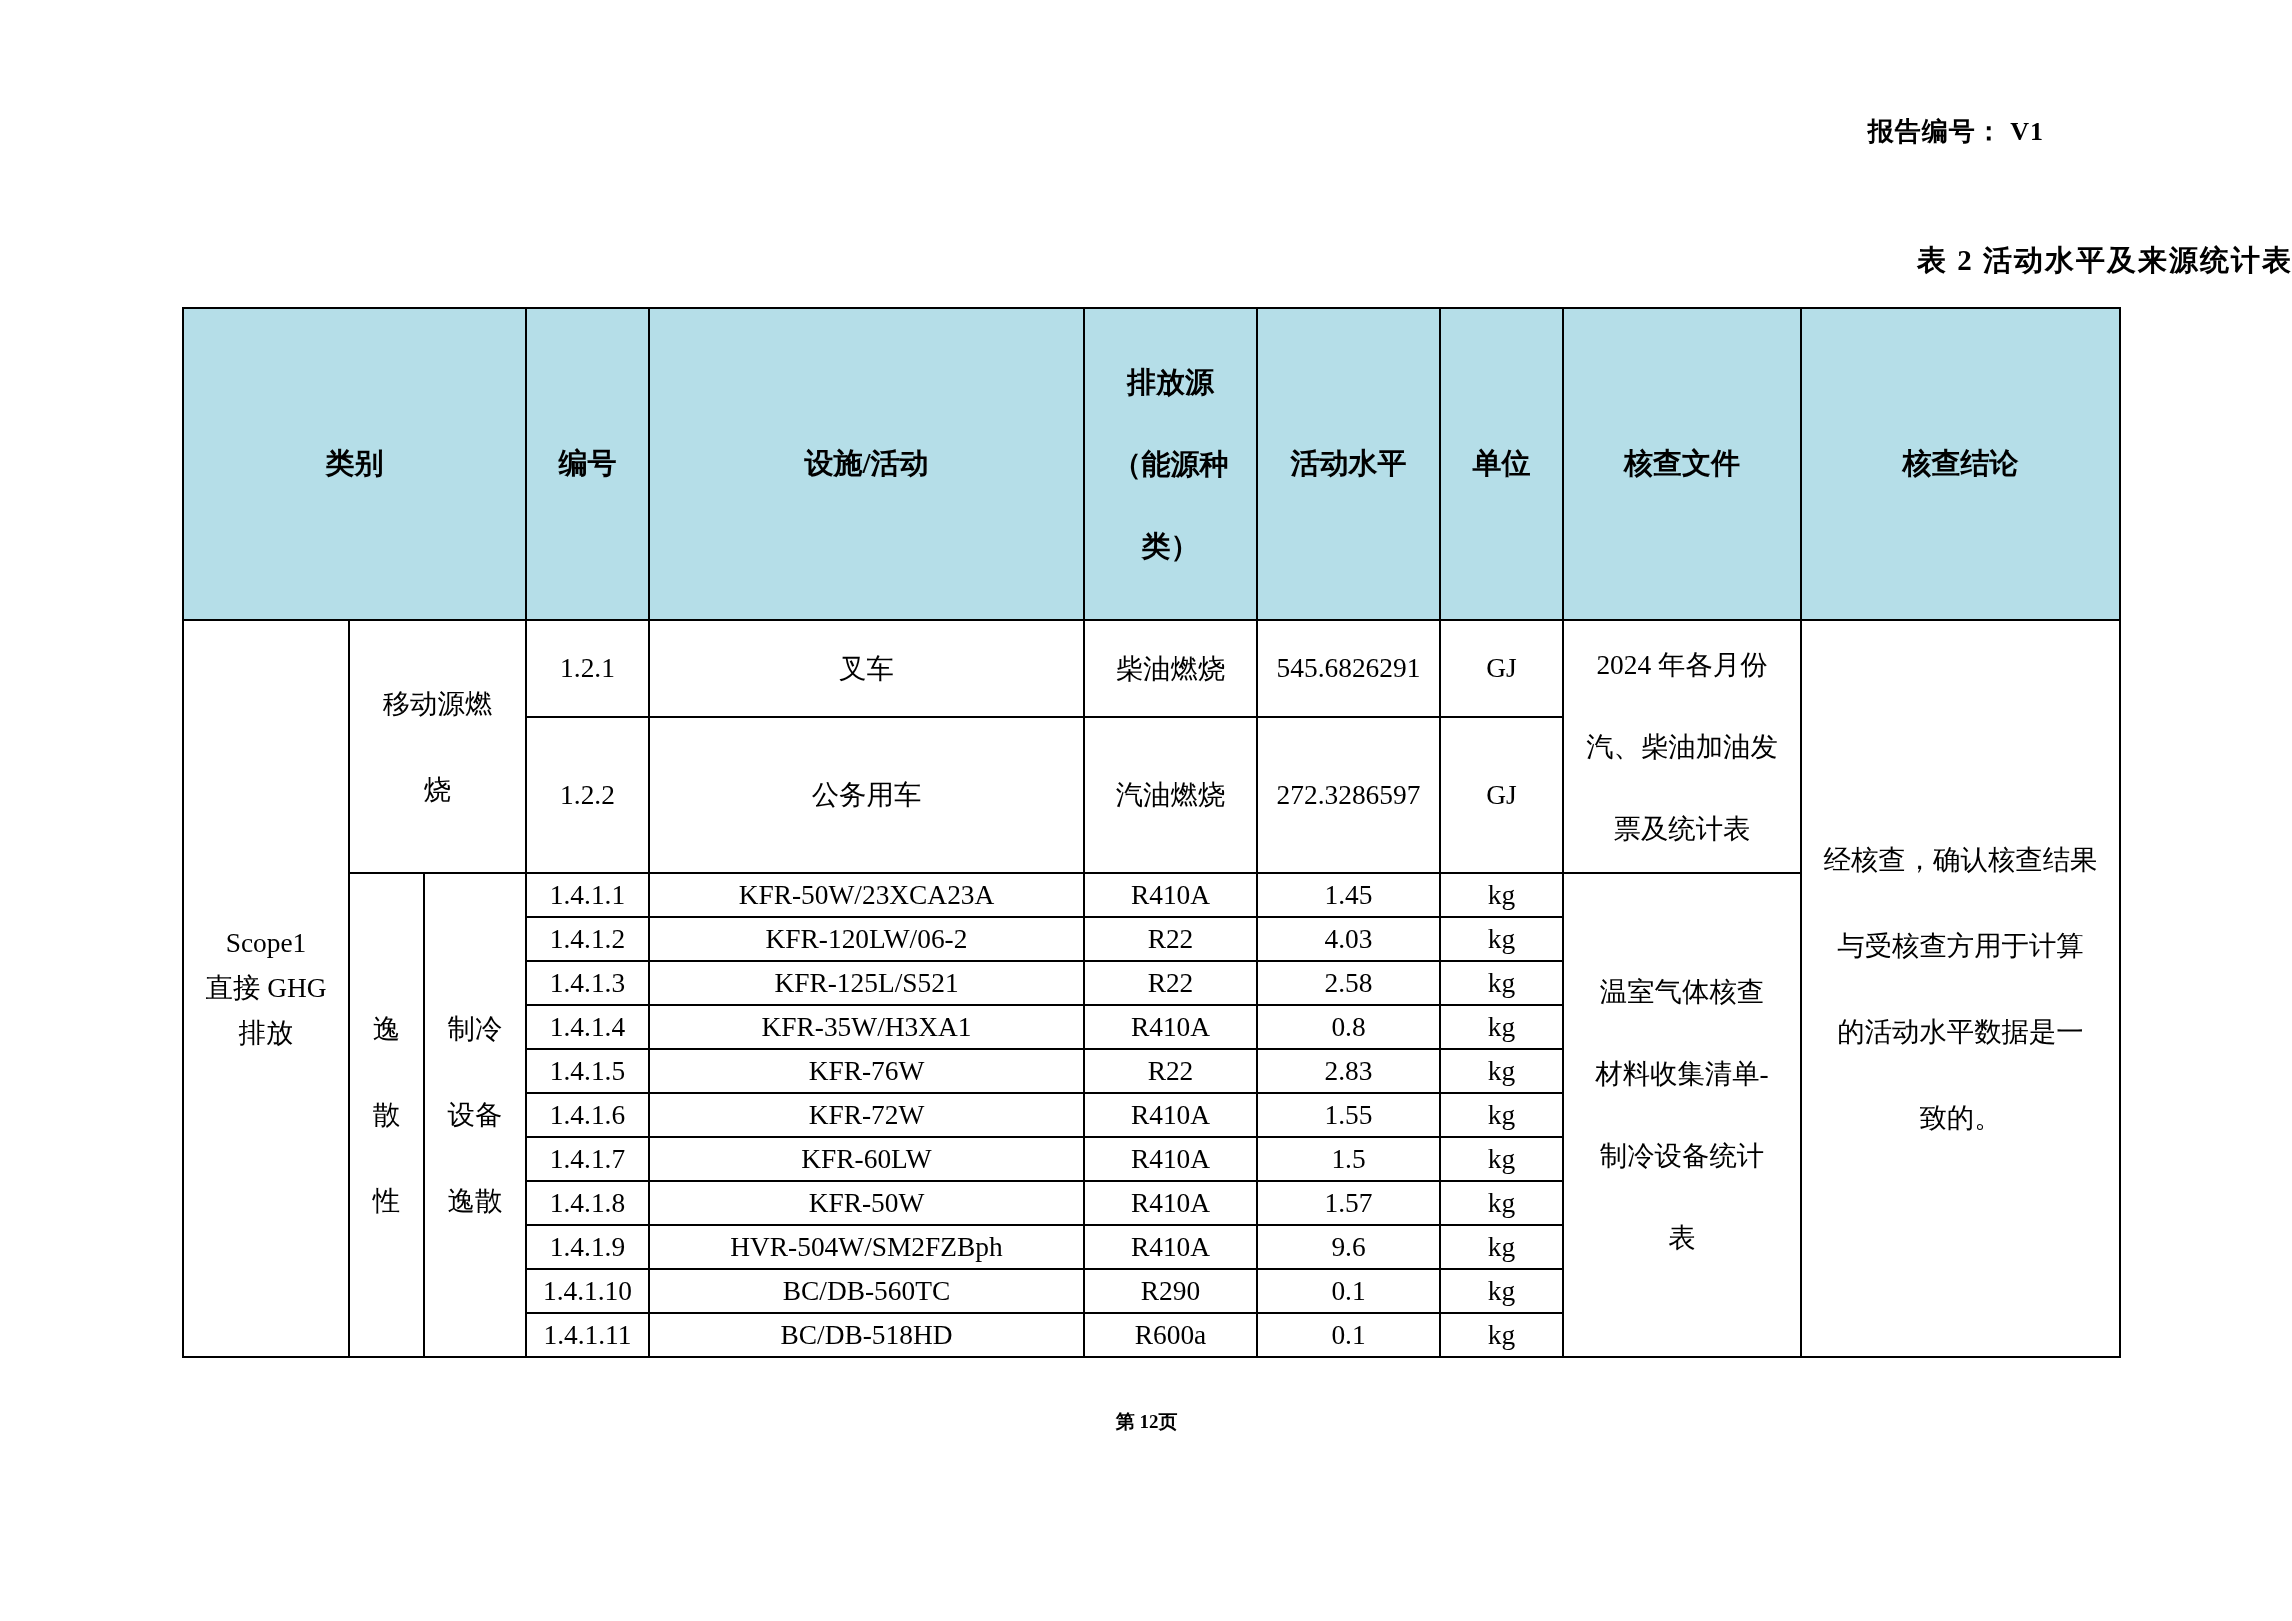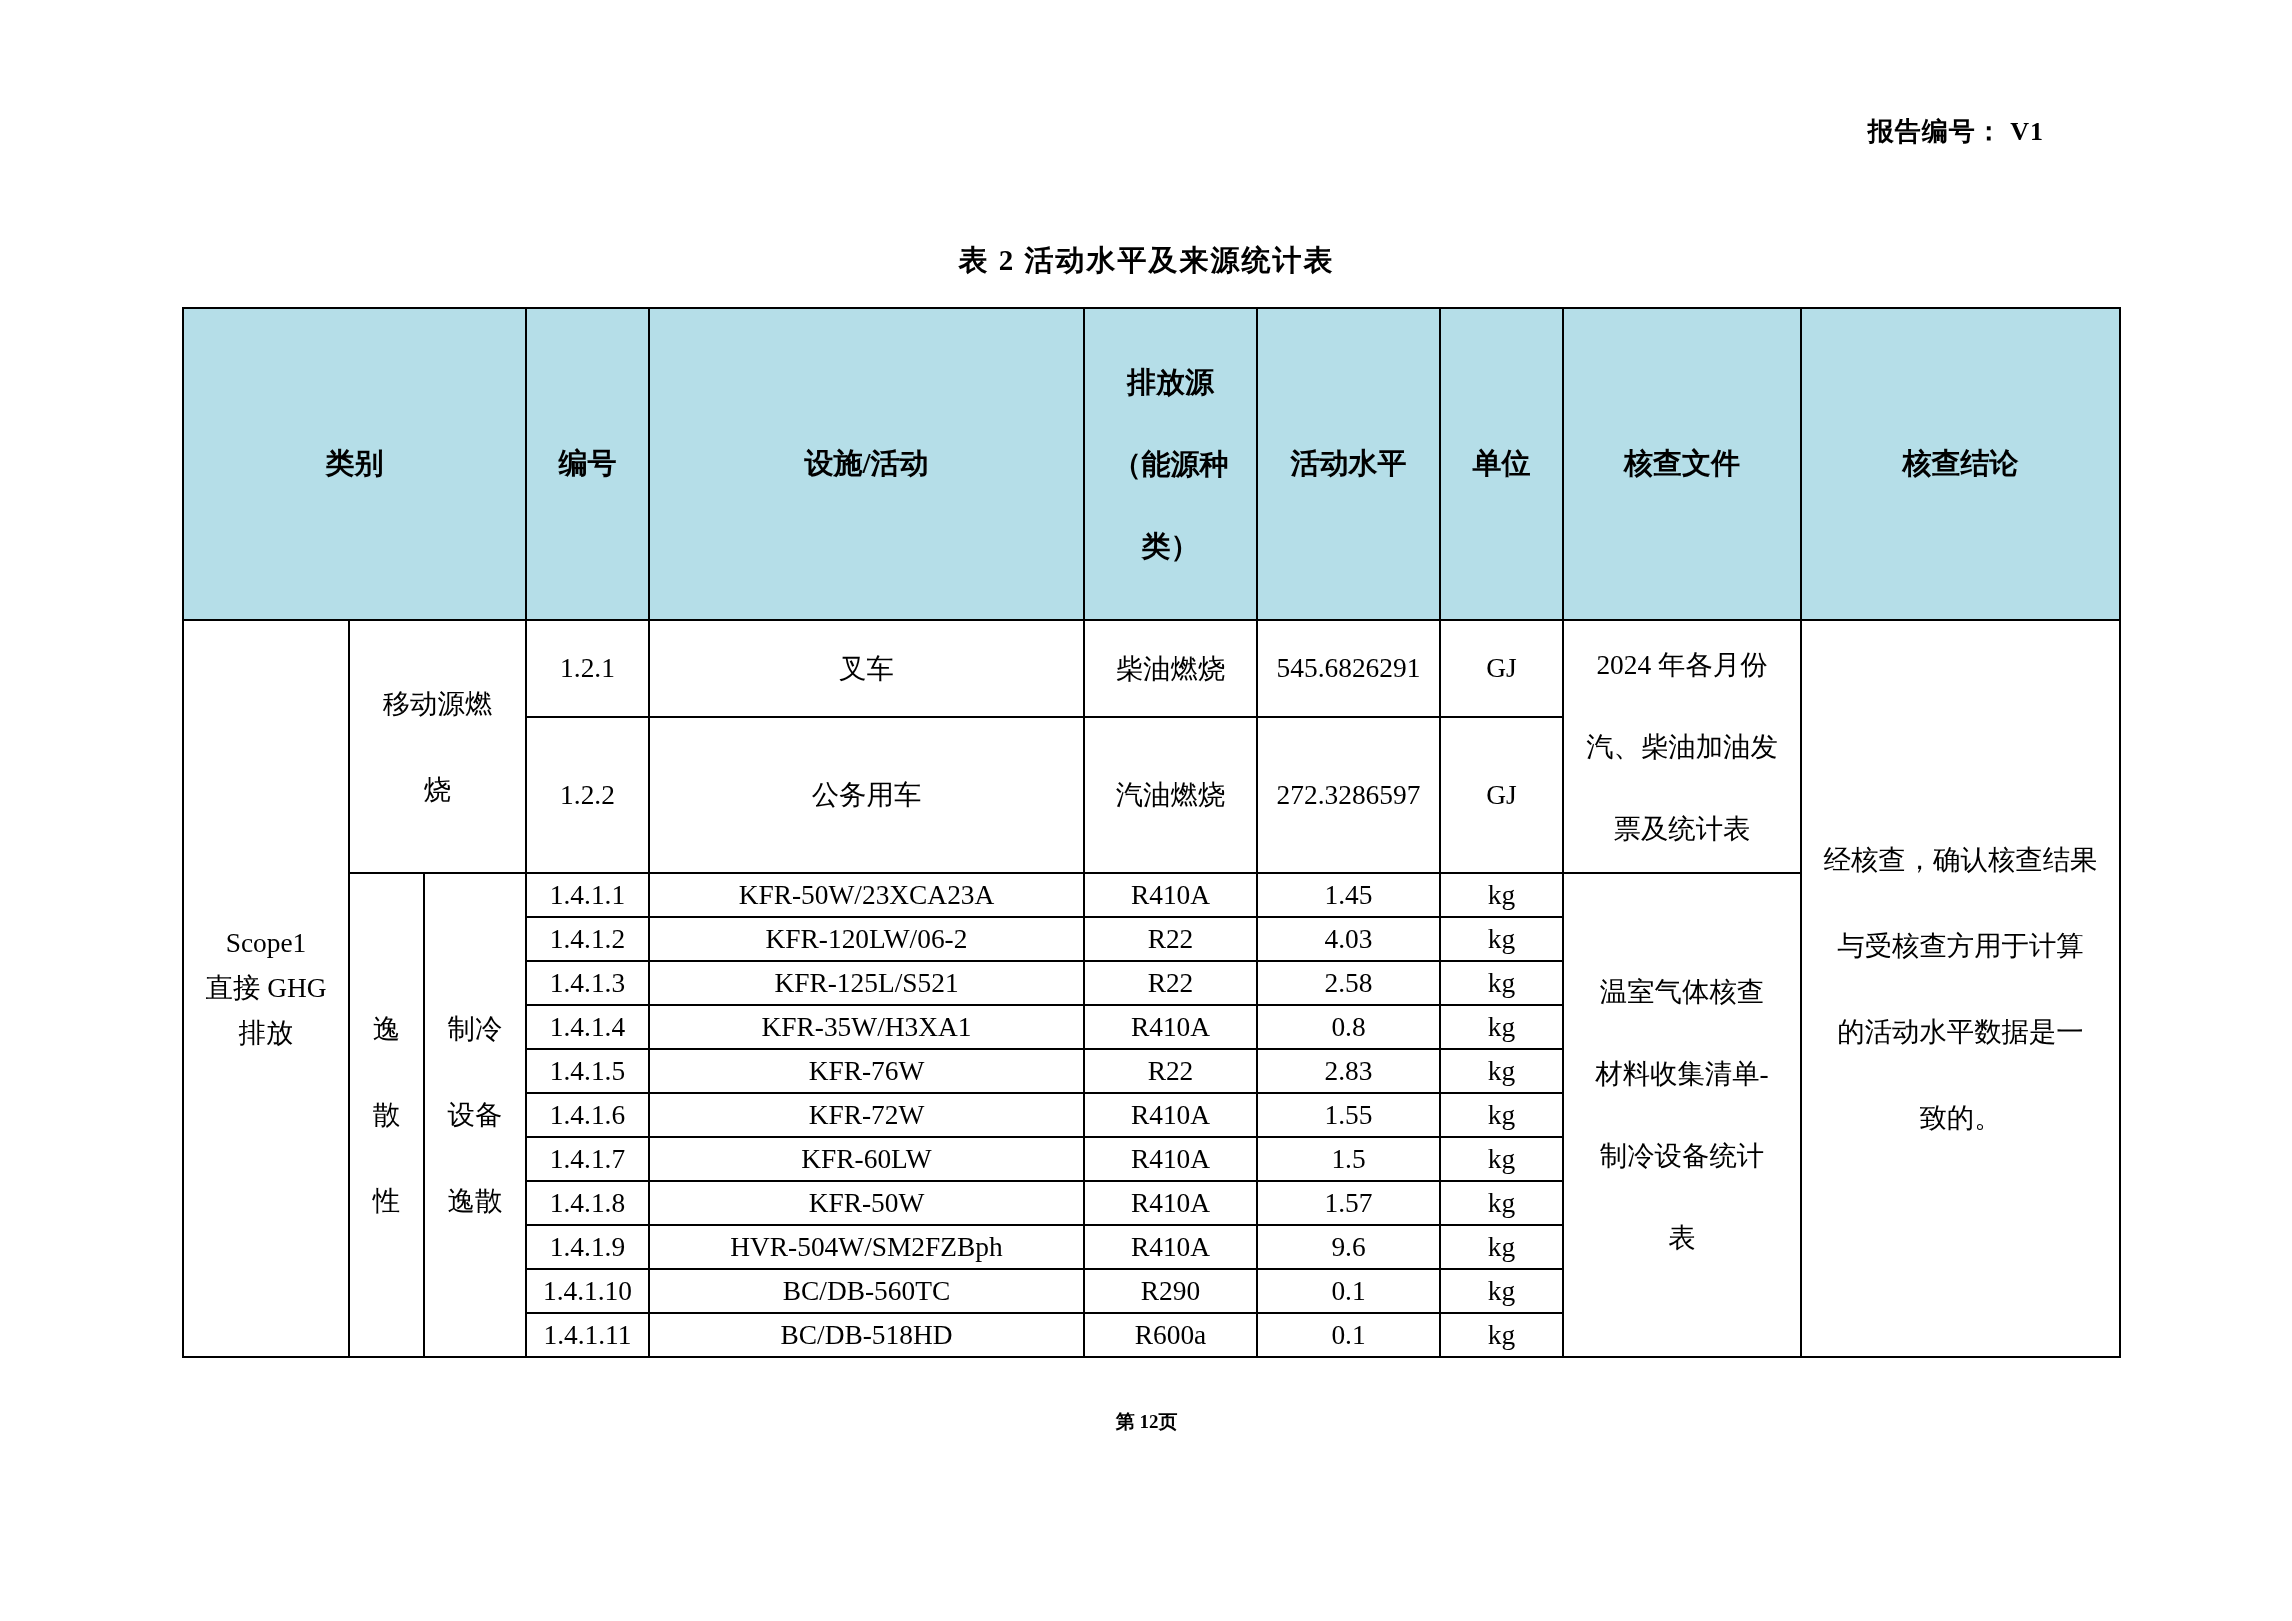--- a/index.html
+++ b/index.html
@@ -18,21 +18,21 @@
     right: 249px;
     font-size: 26px;
     font-weight: bold;
     letter-spacing: 1px;
   }
   .doc-title {
     position: absolute;
     top: 241px;
     left: 0;
     width: 100%;
-    text-align: center;
+    text-align: right;
     font-size: 29px;
     font-weight: bold;
     letter-spacing: 2px;
   }
   .stats-table {
     position: absolute;
     left: 182px;
     top: 307px;
     width: 1939px;
     border-collapse: collapse;

